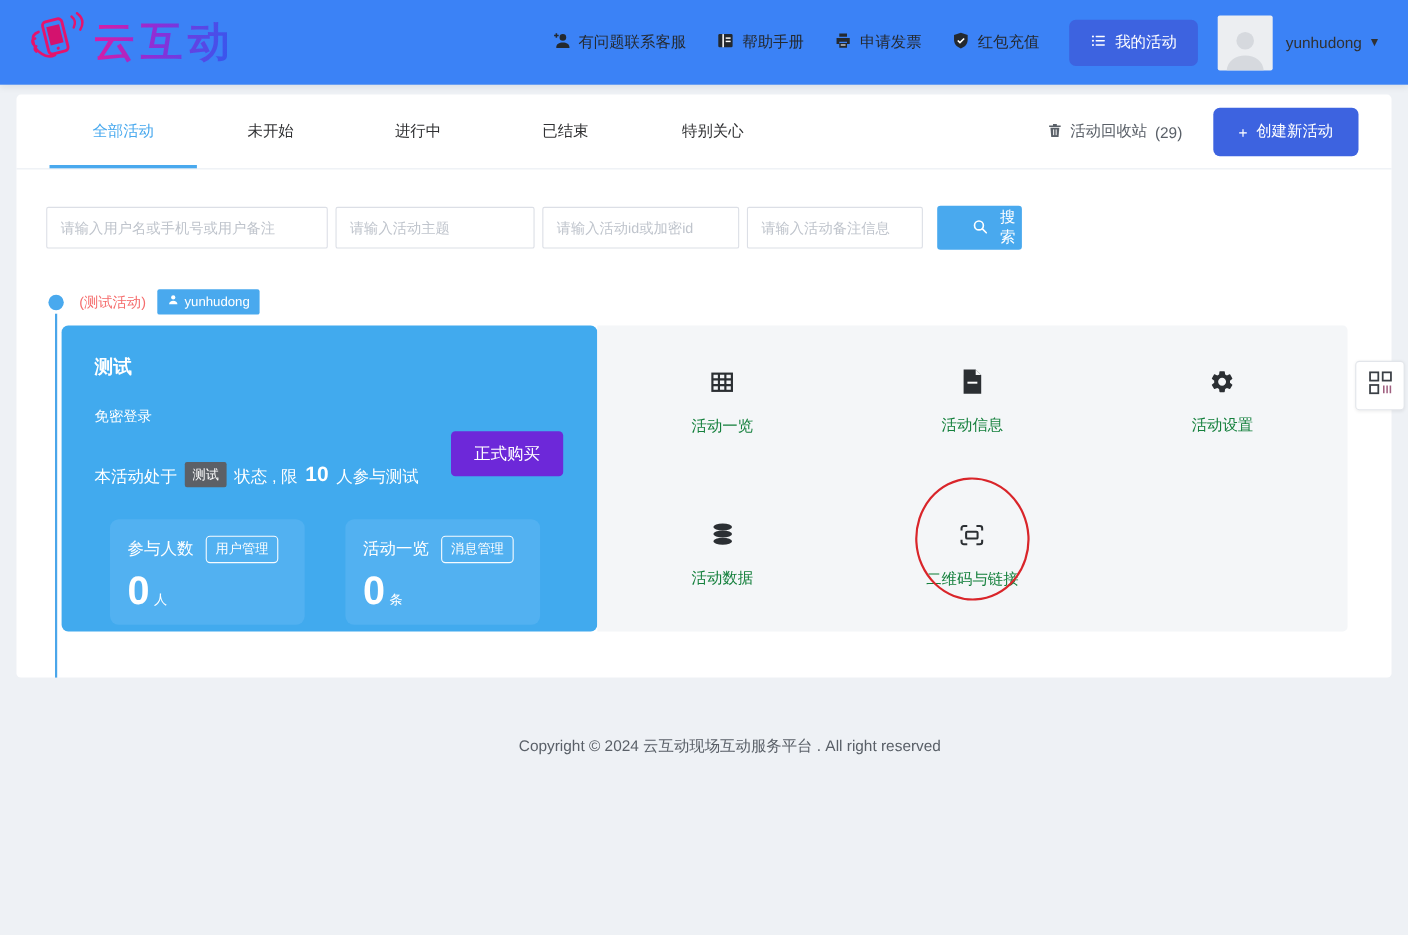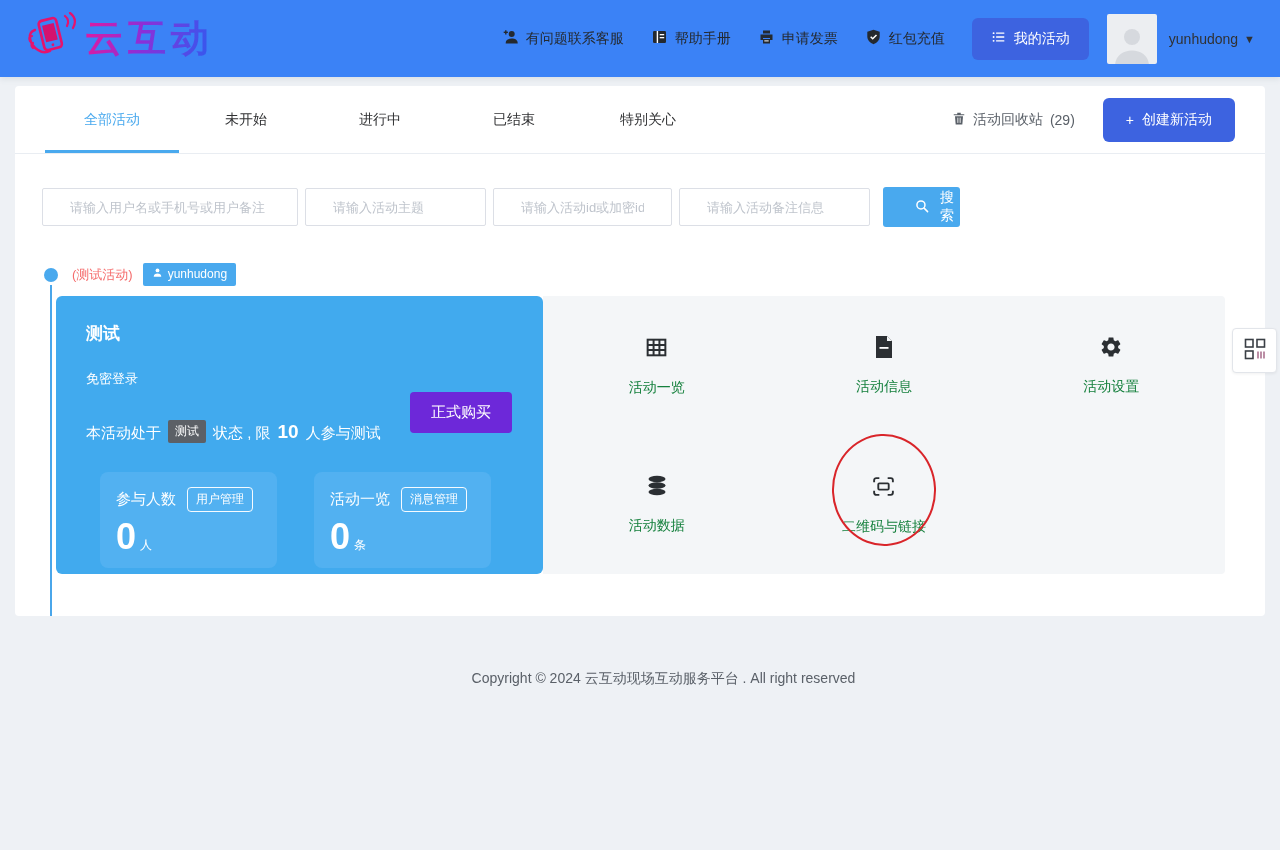--- a/index.html
+++ b/index.html
@@ -41,24 +41,24 @@
   .tab { width:134px; text-align:center; font-size:14px; color:#303133; cursor:pointer;
     padding:25px 0 21px; border-bottom:3px solid transparent; }
   .tab.active { color:#49a9ee; border-bottom-color:#49a9ee; }
   .tab-right { display:flex; align-items:center; }
   .recycle { display:flex; align-items:center; gap:7px; font-size:14px; color:#5a6068;
     margin-right:28px; cursor:pointer; }
   .create-btn { padding:13px 23px; }
   
   .search-row { display:flex; align-items:center; gap:7px; padding:33px 0 0 27px; }
   .search-row input { height:38px; border:1px solid #dcdfe6; border-radius:2px;
-    padding:0 27px; font-size:13px; color:#606266; outline:none;
+    padding:0 12px; font-size:13px; color:#606266; outline:none;
     font-family:"Liberation Sans","DejaVu Sans",sans-serif; }
   .search-row input::placeholder { color:#bfc4cc; }
-  .in1{width:256px}.in2{width:181px}.in3{width:179px}.in4{width:191px}
+  .in1{width:256px}.in2{width:181px}.in3{width:179px}.in4{width:160px}
   .search-btn { width:77px; height:40px; background:#49a9ee; border:none; border-radius:3px;
     color:#fff; font-size:14px; display:flex; align-items:center; justify-content:center;
     gap:5px; margin-left:6px; cursor:pointer;padding-left:32px; }
   
   .activity { position:relative; margin-top:36px; }
   .timeline { position:absolute; left:35px; top:22px; bottom:-42px; width:2px; background:#4aa6ea; }
   .act-head { display:flex; align-items:center; padding-left:29px; position:relative; z-index:1; }
   .dot { width:14px; height:14px; border-radius:50%; background:#49a9ee;
     box-shadow:0 0 0 3px #fff; margin-right:14px; }
   .act-tag { color:#f56c6c; font-size:13px; }

